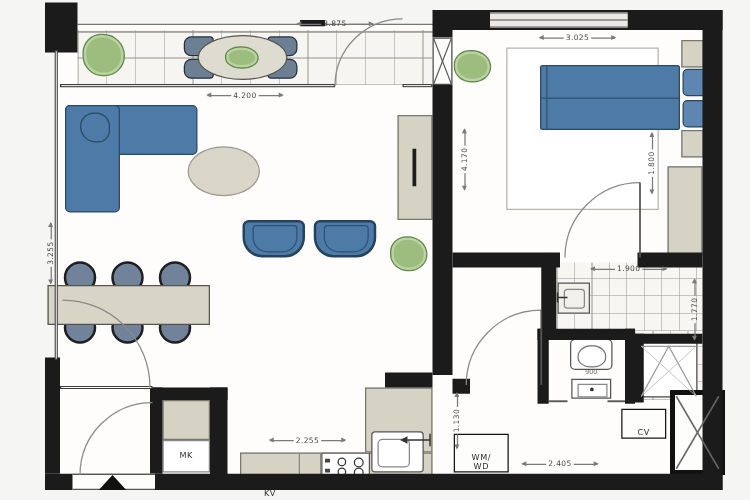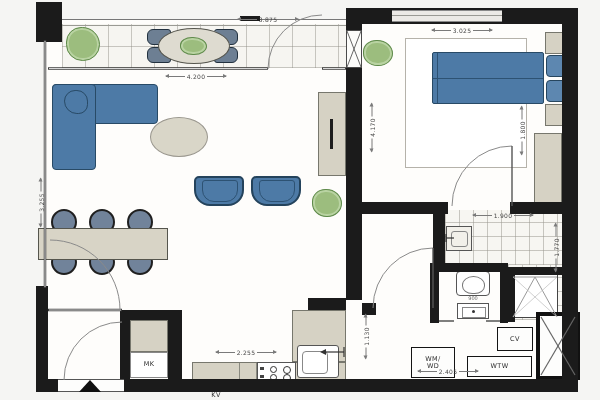--- a/index.html
+++ b/index.html
@@ -15,21 +15,21 @@
   .railing{left:62px;top:19px;width:290px;height:5px;border-top:1.5px solid #777;
     border-bottom:1px solid #9a9a94;z-index:2;}
   .tiles{background-color:#f7f6f2;z-index:1;
     background-image:
       repeating-linear-gradient(90deg, rgba(150,148,140,.5) 0 1px, transparent 1px 14px),
       repeating-linear-gradient(0deg, rgba(150,148,140,.5) 0 1px, transparent 1px 14px);}
   .beige{background:#d6d2c4;border:1px solid #77776d;box-sizing:border-box;z-index:3;}
   .blue{background:#4d7aa6;border:1.5px solid #284a66;box-sizing:border-box;z-index:3;}
   .whitebox{background:#fff;border:1px solid #555;box-sizing:border-box;z-index:4;}
   .utilbox{background:#fdfdfc;border:1.5px solid #141414;box-sizing:border-box;z-index:6;
-    display:flex;align-items:center;justify-content:center;}
+    display:flex;align-items:flex-end;justify-content:center;}
   .plant{border-radius:46% 54% 50% 50%;background:#9cbd7e;border:1.5px solid #5f8a4b;
     box-shadow:inset 0 0 0 2px #b9d3a2;box-sizing:border-box;z-index:4;}
   .chair-round{border-radius:50%;background:#71839a;border:2px solid #1f1f1f;
     box-sizing:border-box;z-index:2;}
   .lbl{font-size:6.5px;color:#2e2e2e;letter-spacing:.4px;line-height:7px;text-align:center;
     white-space:pre-line;}
   .dim{display:flex;align-items:center;justify-content:center;gap:2px;z-index:10;}
   .dim b{font-weight:normal;font-size:6px;color:#474747;white-space:nowrap;letter-spacing:.3px;}
   .dim i{flex:1;height:1px;background:#7a7a7a;position:relative;min-width:6px;}
   .dim i.l::before{content:"";position:absolute;left:-1px;top:-2px;border-right:4px solid #7a7a7a;
@@ -134,29 +134,26 @@
   </div>
   <div class="abs whitebox" style="left:456px;top:271px;width:34px;height:25px;border-radius:4px;">
     <div style="position:absolute;left:5px;top:4px;width:21px;height:16px;border:1px solid #777;border-radius:50% 50% 45% 45%;"></div>
   </div>
   <div class="abs whitebox" style="left:457px;top:303px;width:32px;height:16px;">
     <div style="position:absolute;left:4px;top:3px;width:22px;height:9px;border:1px solid #888;"></div>
     <div style="position:absolute;left:14px;top:6px;width:3px;height:3px;background:#333;border-radius:50%;"></div>
   </div>
   <div class="abs whitebox" style="left:512px;top:273px;width:46px;height:45px;border:1.5px solid #444;"></div>
 
-  <div class="abs utilbox" style="left:363px;top:347px;width:44px;height:31px;margin-left:48px;">
+  <div class="abs utilbox" style="left:363px;top:347px;width:44px;height:31px;">
     <span class="lbl">WM/
 WD</span>
   </div>
   <div class="abs utilbox" style="left:497px;top:327px;width:36px;height:24px;">
     <span class="lbl">CV</span>
-  </div>
-  <div class="abs utilbox" style="left:467px;top:356px;width:65px;height:21px;">
-    <span class="lbl">WTW</span>
   </div>
   <div class="abs shaft"></div>
 
   <div class="wall" style="left:36px;top:2px;width:26px;height:40px;"></div>
   <div class="wall" style="left:352px;top:8px;width:226px;height:16px;"></div>
   <div class="abs window"></div>
   <div class="wall" style="left:562px;top:8px;width:16px;height:384px;"></div>
   <div class="wall" style="left:36px;top:379px;width:542px;height:13px;"></div>
   <div class="abs gap" style="left:58px;top:379px;width:66px;height:13px;"></div>
   <div class="abs arrow-up"></div>

